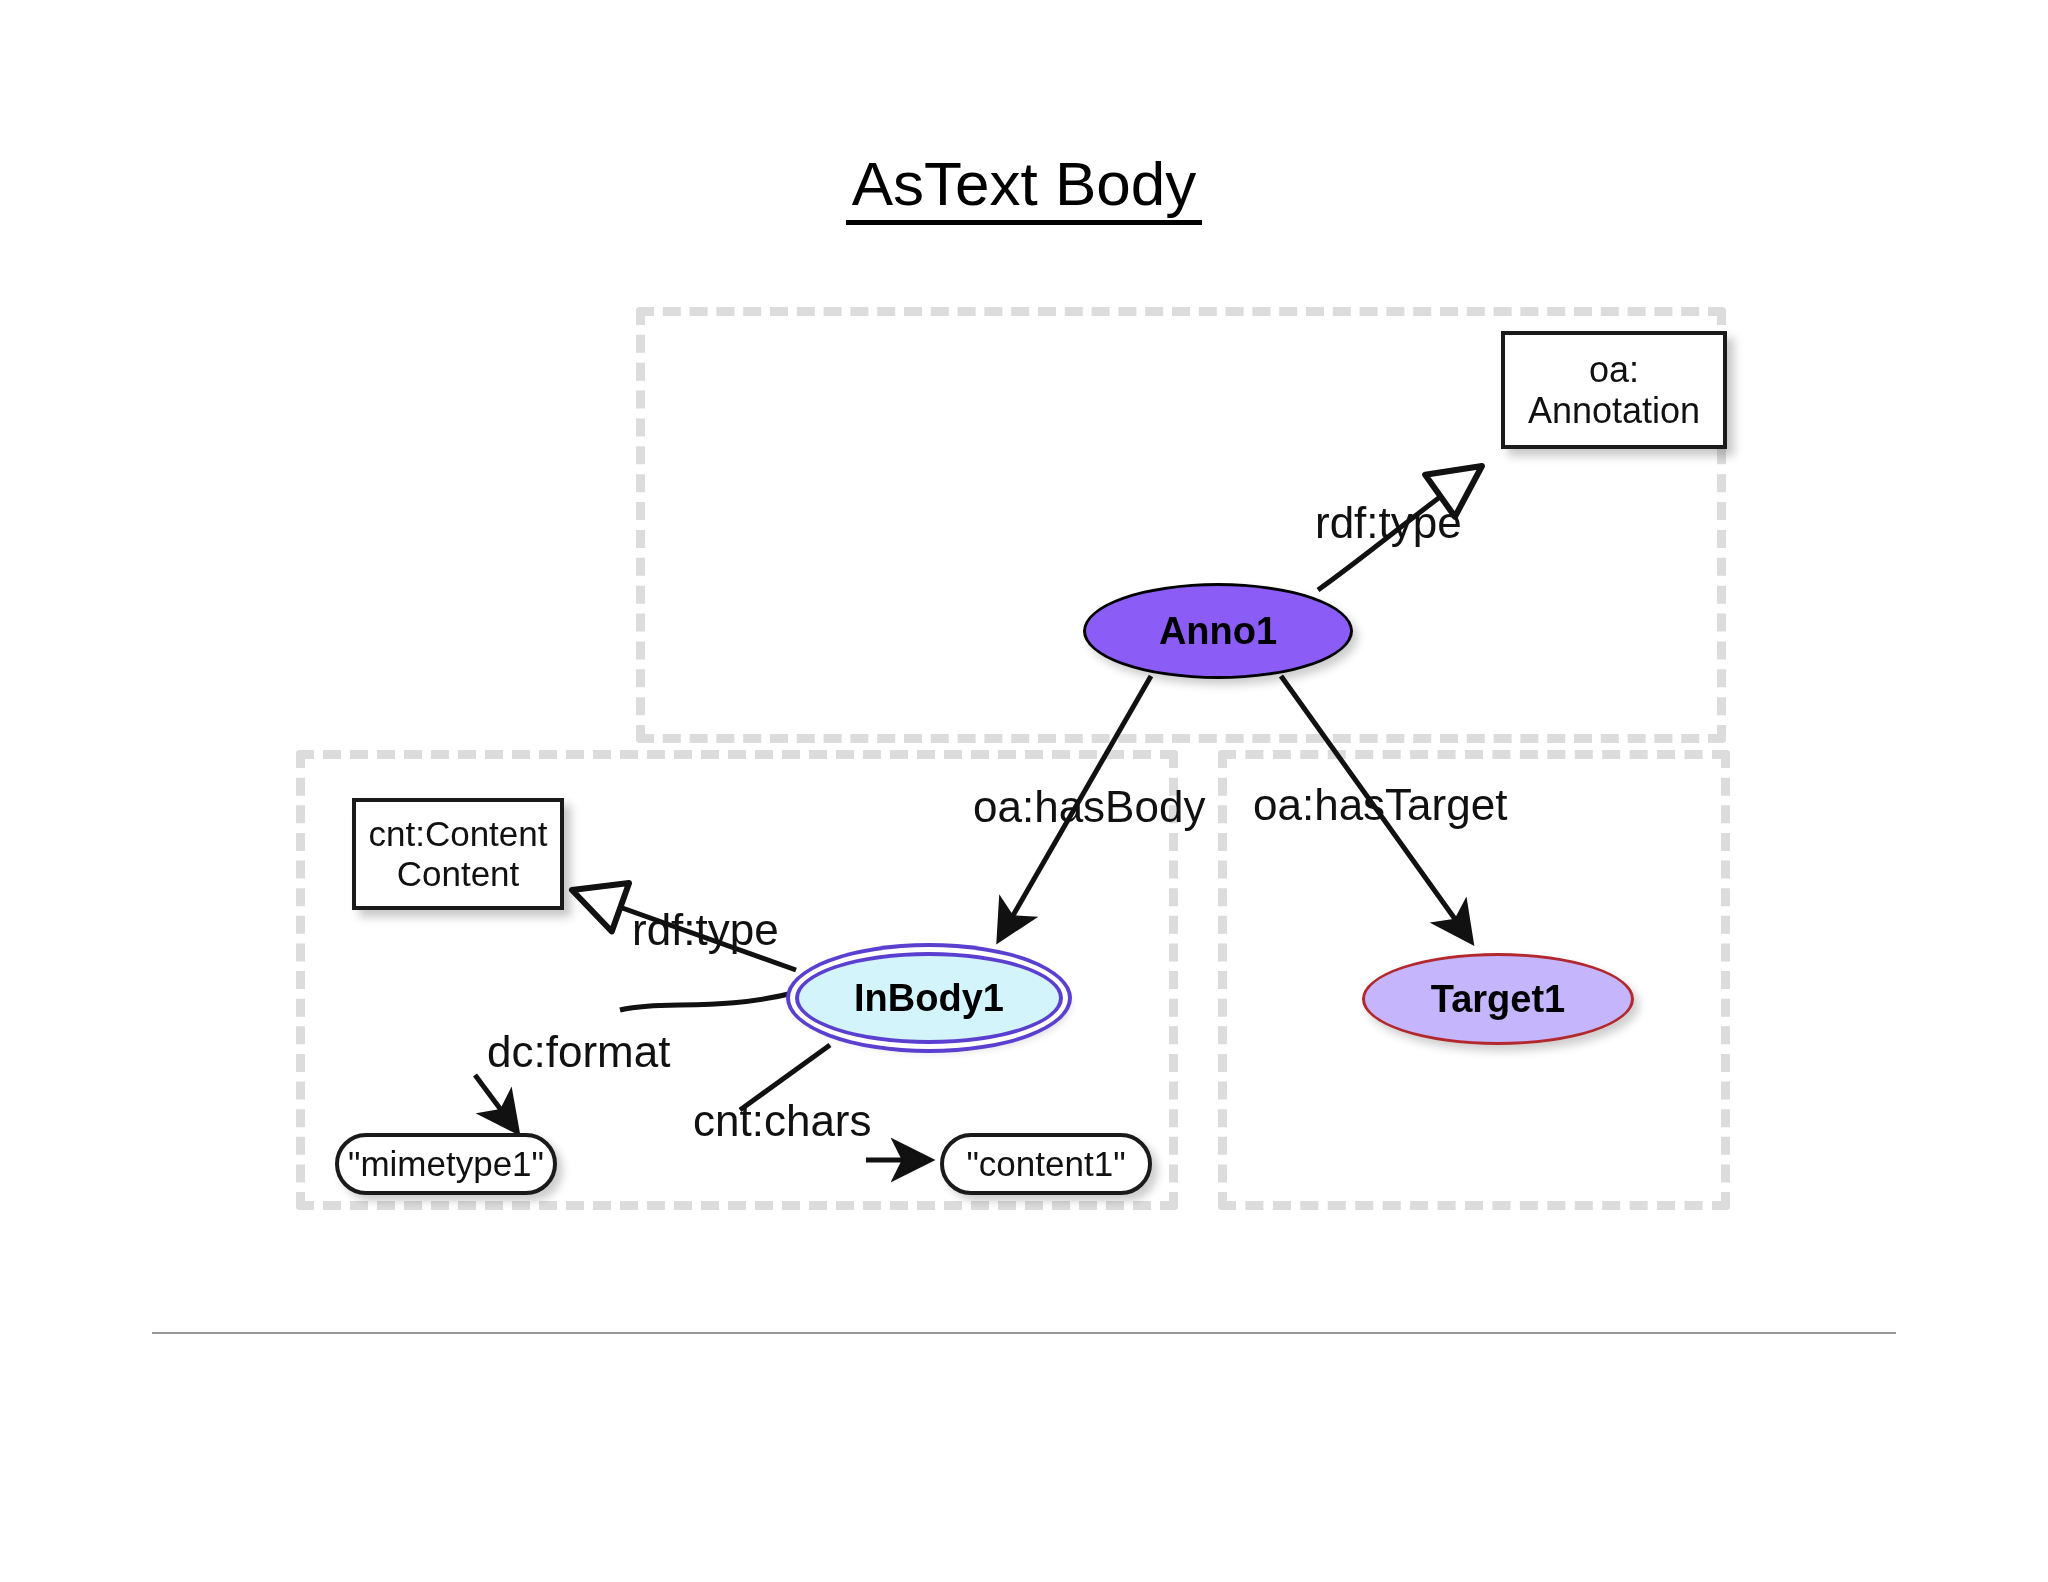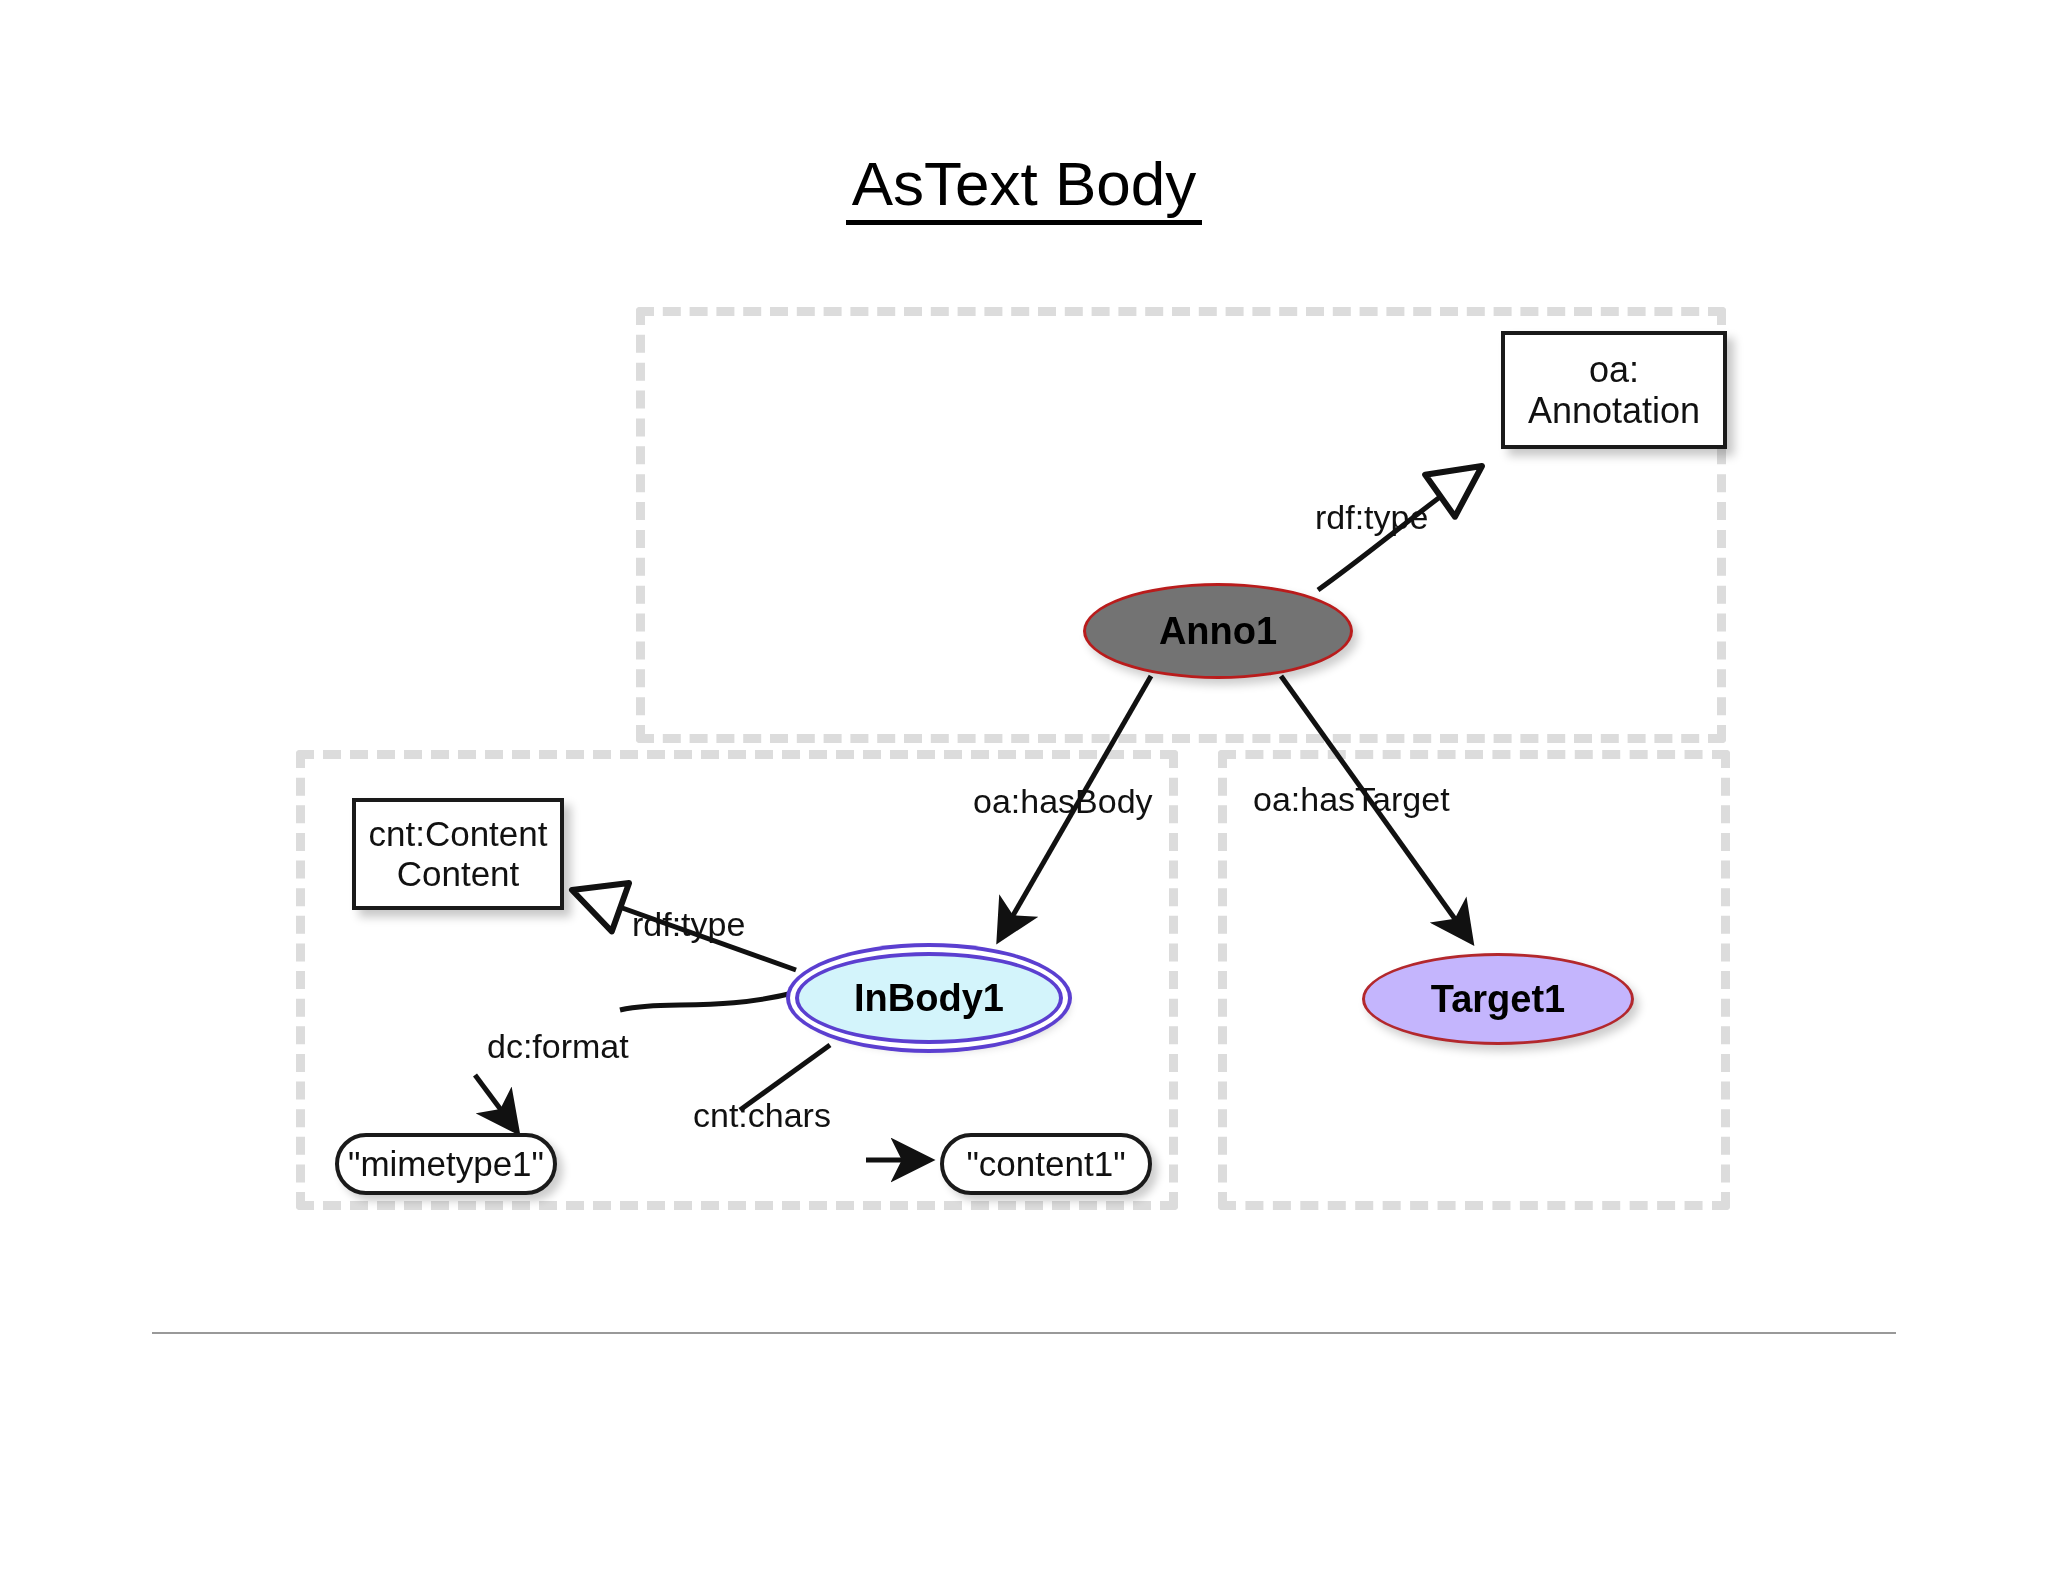--- a/index.html
+++ b/index.html
@@ -48,21 +48,21 @@
   #box-cnt-contentastext{left:352px;top:798px;width:212px;height:112px;font-size:35px;}
 
   
   .node-ellipse{
     position:absolute;display:flex;align-items:center;justify-content:center;
     border-radius:50%;font-weight:bold;font-size:38px;color:#000;
     box-sizing:border-box;text-align:center;
   }
   #node-anno1{
     left:1083px;top:583px;width:270px;height:96px;
-    background:#737373;border:3px solid #b91c1c;
+    background:#8b5cf6;border:3px solid #000000;
     box-shadow:5px 6px 10px rgba(0,0,0,0.20);
   }
   #node-inbody1{
     left:795px;top:952px;width:268px;height:92px;
     background:#d3f4fb;border:4px solid #5b3fd0;
     box-shadow:0 0 0 5px #ffffff, 0 0 0 9px #5b3fd0, 6px 7px 10px rgba(0,0,0,0.18);
   }
   #node-target1{
     left:1362px;top:953px;width:272px;height:92px;
     background:#c4b5fd;border:3px solid #b3282d;
@@ -74,21 +74,21 @@
     position:absolute;display:flex;align-items:center;justify-content:center;
     background:#ffffff;border:4px solid #1a1a1a;border-radius:999px;
     font-size:35px;color:#111;box-sizing:border-box;
     box-shadow:6px 6px 8px rgba(0,0,0,0.20);
   }
   #literal-mimetype{left:335px;top:1133px;width:222px;height:62px;}
   #literal-content{left:940px;top:1133px;width:212px;height:62px;}
 
   
   .edge-label{
-    position:absolute;font-size:34px;color:#111;white-space:nowrap;
+    position:absolute;font-size:44px;color:#111;white-space:nowrap;
   }
   #label-rdftype-anno{left:1315px;top:498px;}
   #label-hasbody{left:973px;top:782px;}
   #label-hastarget{left:1253px;top:780px;}
   #label-rdftype-body{left:632px;top:905px;}
   #label-dcformat{left:487px;top:1027px;}
   #label-cntchars{left:693px;top:1096px;}
 
   
   #footer-rule{

